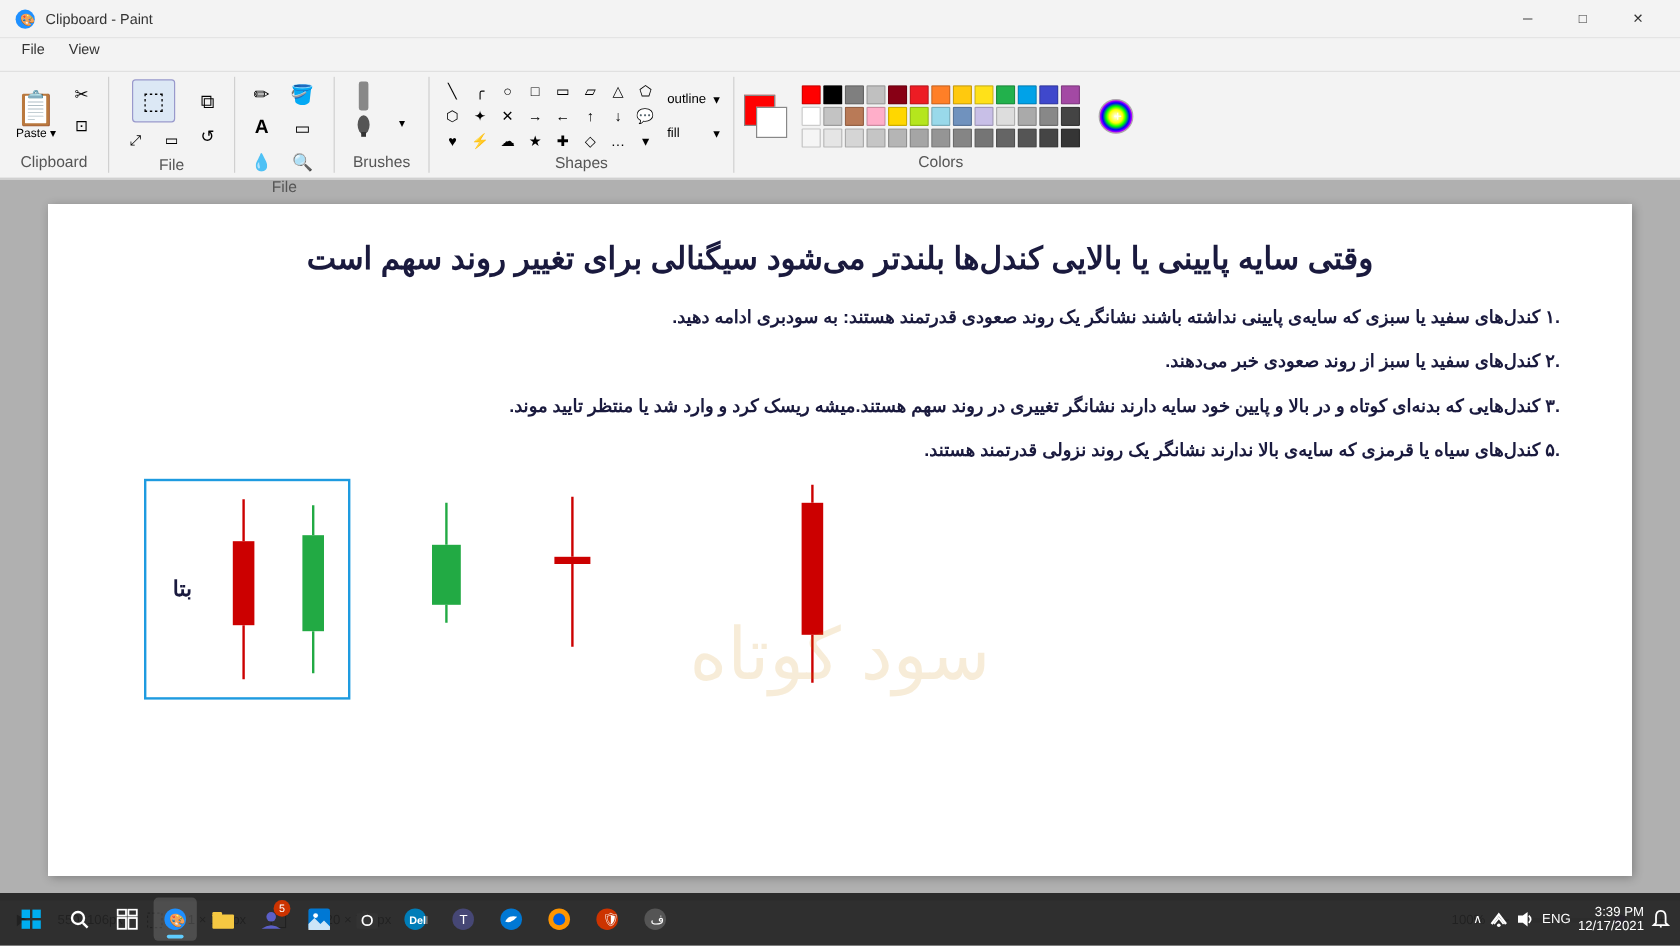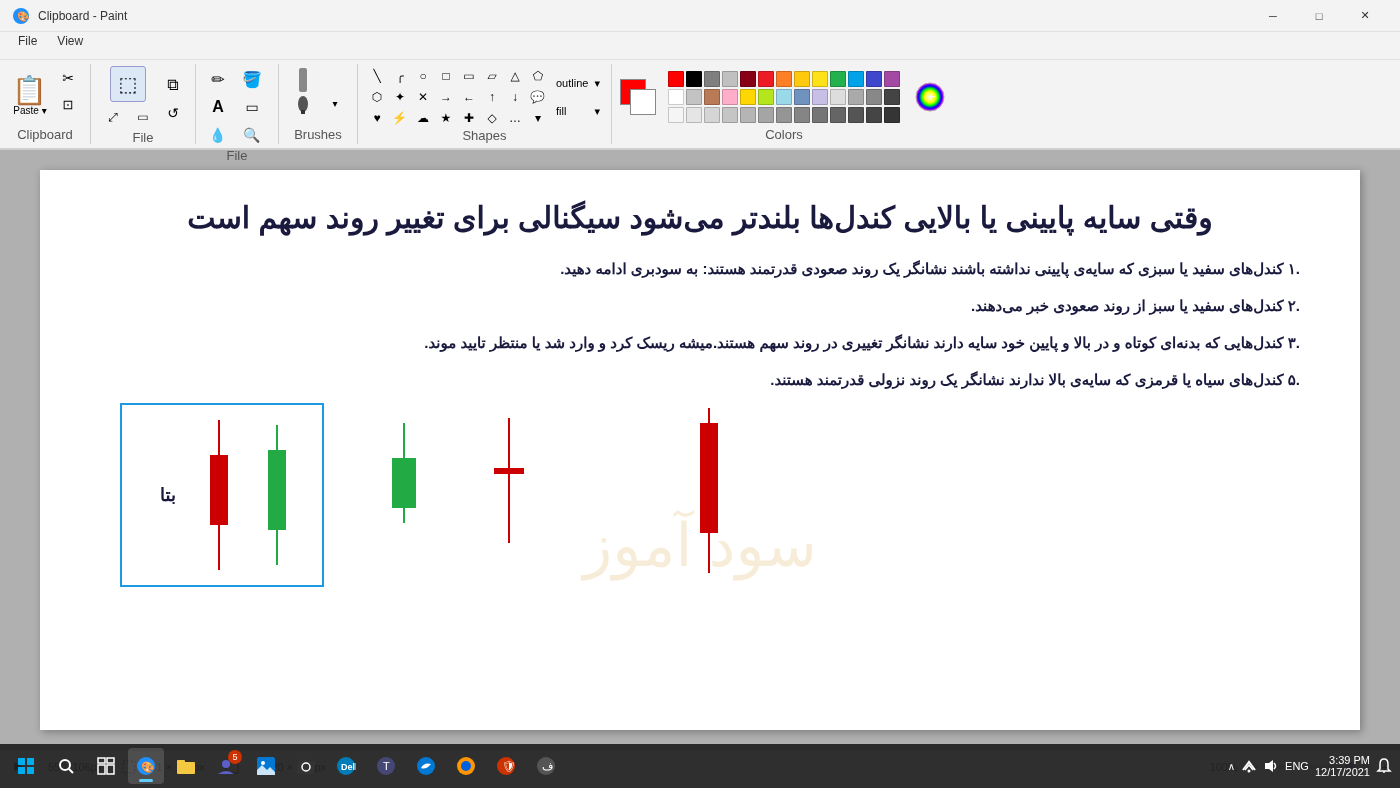--- a/index.html
+++ b/index.html
@@ -210,21 +210,21 @@
       box-shadow: 2px 2px 8px rgba(0,0,0,0.3);
     }
 
     .canvas-content {
       padding: 30px 60px;
       direction: rtl;
       text-align: right;
     }
 
     .main-title {
-      font-size: 30px;
+      font-size: 26px;
       font-weight: bold;
       text-align: center;
       color: #1a1a3e;
       margin-bottom: 20px;
       font-family: 'Tahoma', sans-serif;
       direction: rtl;
     }
 
     .body-text {
       font-size: 15px;
@@ -593,34 +593,34 @@
       </div>
     </div>
     <div class="ribbon-group-label">Colors</div>
   </div>
 
 </div>
 
 <div class="canvas-area">
   <div class="canvas-paper">
 
-    <div class="watermark">سود آموز</div>
+    <div class="watermark">سود کوتاه</div>
 
     <div class="canvas-content">
 
       <div class="main-title">وقتی سایه پایینی یا بالایی کندل‌ها بلندتر می‌شود  سیگنالی برای تغییر روند سهم است</div>
 
       <div class="body-text">.۱ کندل‌های سفید یا سبزی که سایه‌ی پایینی نداشته باشند نشانگر یک روند صعودی قدرتمند هستند: به سودبری ادامه دهید.</div>
       <div class="body-text">.۲ کندل‌های سفید یا سبز از روند صعودی خبر می‌دهند.</div>
       <div class="body-text">.۳ کندل‌هایی که بدنه‌ای کوتاه و در بالا و پایین خود سایه دارند نشانگر تغییری در روند سهم هستند.میشه ریسک کرد و وارد شد یا منتظر تایید موند.</div>
       <div class="body-text">.۵ کندل‌های سیاه یا قرمزی که سایه‌ی بالا ندارند نشانگر یک روند نزولی قدرتمند هستند.</div>
 
       <div class="illustrations">
 
-        <div style="border: 2px solid #1e9be0; padding: 10px 30px; display:flex; align-items:center; gap:28px;">
+        <div style="border: 2px solid #1e9be0; padding: 10px 14px; display:flex; align-items:center; gap:28px;">
           <div class="beta-label">بتا</div>
 
           <svg width="30" height="160" viewBox="0 0 30 160">
 
             <line x1="15" y1="5" x2="15" y2="40" stroke="#cc0000" stroke-width="2"></line>
 
             <rect x="6" y="40" width="18" height="70" fill="#cc0000"></rect>
 
             <line x1="15" y1="110" x2="15" y2="155" stroke="#cc0000" stroke-width="2"></line>
           </svg>

